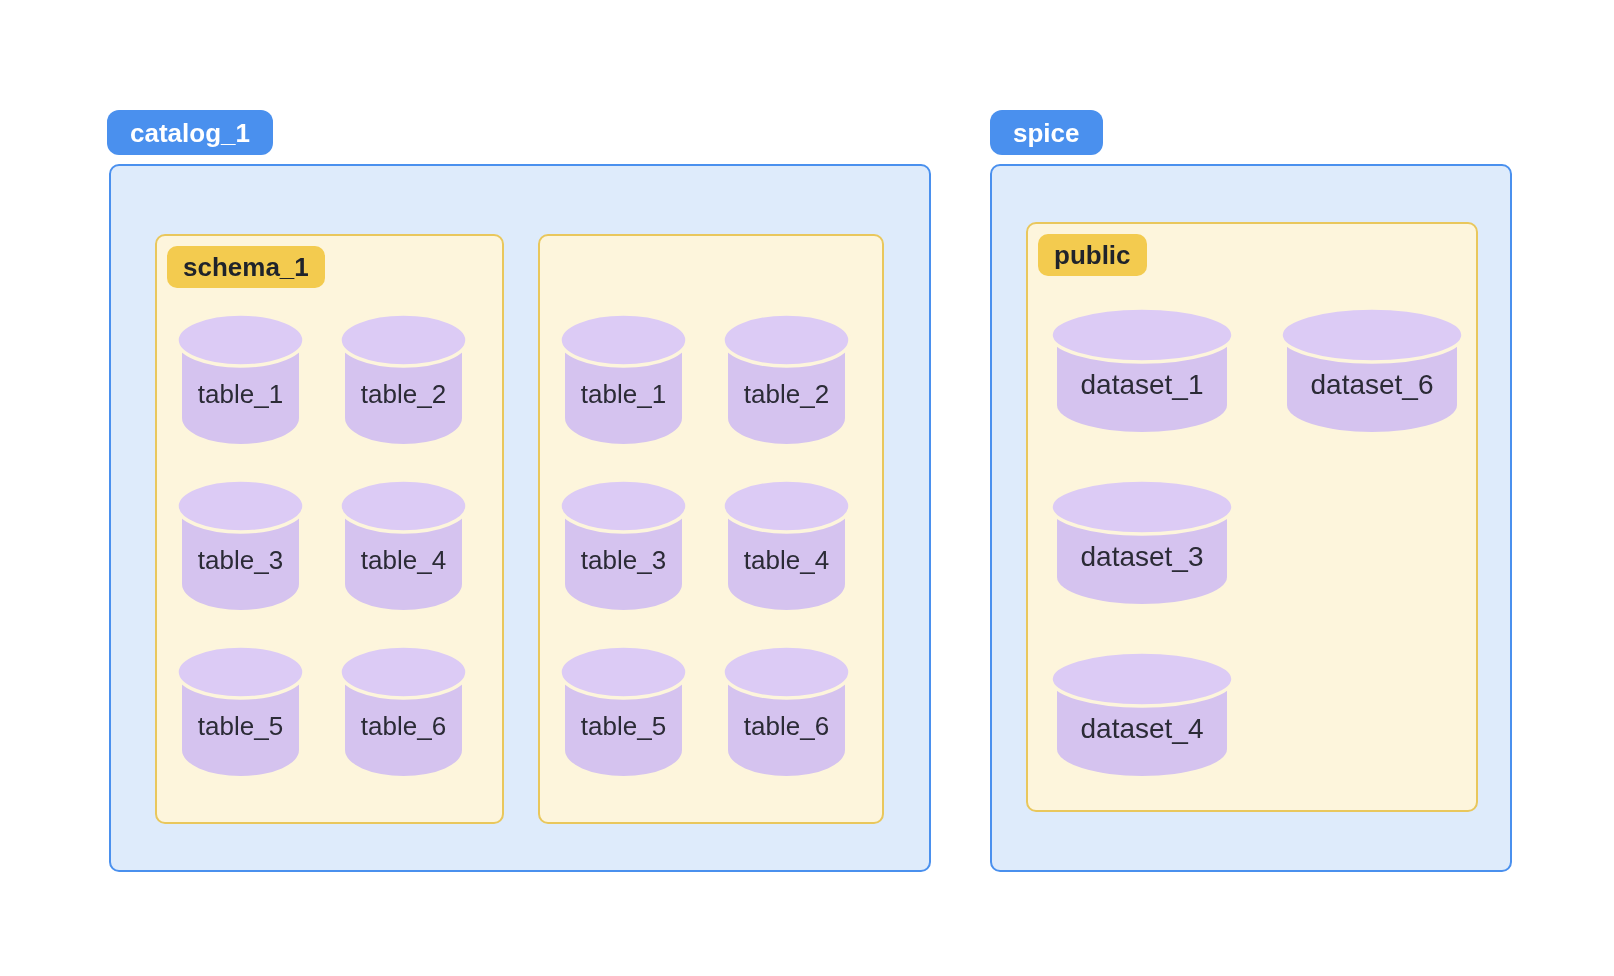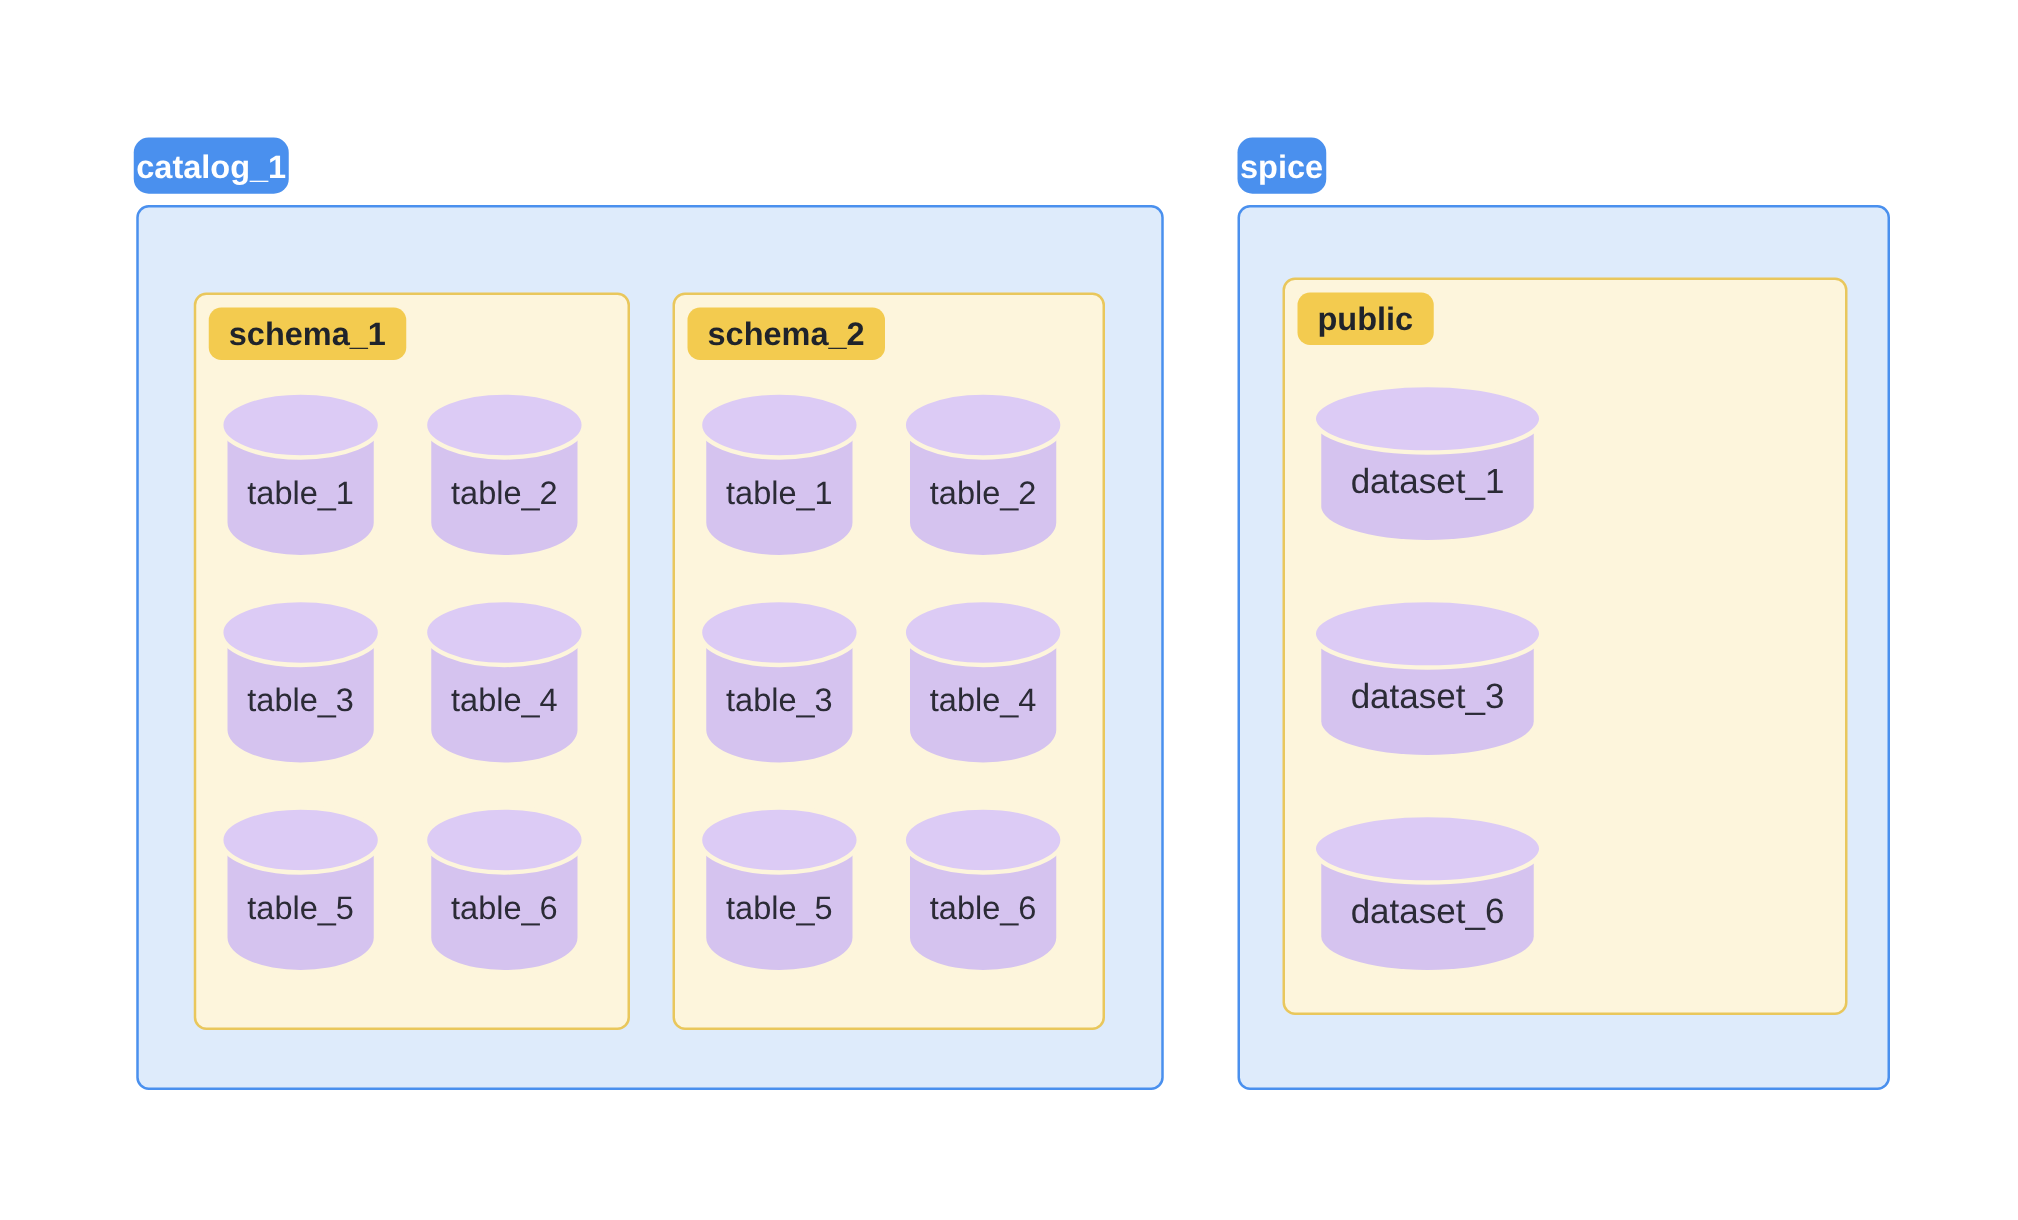--- a/index.html
+++ b/index.html
@@ -29,21 +29,21 @@
   .group-catalog-1{left:107px;top:110px;width:826px;height:764px;}
   .group-spice{left:990px;top:110px;width:524px;height:764px;}
 
   .pill{
     display:inline-flex;align-items:center;
     white-space:nowrap;
     font-weight:700;font-size:26px;line-height:1;
   }
   .blue-pill{
     position:absolute;left:0;top:0;
-    height:45px;padding:0 2px;border-radius:12px;
+    height:45px;padding:0 23px;border-radius:12px;
     background:var(--blue-pill-bg);color:var(--blue-pill-text);
   }
   .blue-box{
     position:absolute;left:0;top:54px;
     background:var(--blue-box-bg);
     border:2px solid var(--blue-box-border);
     border-radius:10px;
   }
   .blue-box.catalog-box{left:2px;width:818px;height:704px;}
   .blue-box.spice-box{width:518px;height:704px;}
@@ -141,21 +141,20 @@
             <div class="cylinder table-cyl">
               <svg width="127" height="130" viewBox="0 0 127 130">
                 <path d="M5,26 L5,104 A58.5,26 0 0 0 122,104 L122,26 Z" fill="var(--cylinder-body)"></path>
                 <ellipse cx="63.5" cy="26" rx="63.5" ry="26" fill="var(--cylinder-top)" stroke="var(--cylinder-stroke)" stroke-width="3.5"></ellipse>
               </svg>
               <div class="cyl-label">table_6</div>
             </div>
           </div>
       </div>
       <div class="cream-box schema-2">
-        <div class="pill gold-pill">schema_2</div>
         <div class="grid table-grid">
             <div class="cylinder table-cyl">
               <svg width="127" height="130" viewBox="0 0 127 130">
                 <path d="M5,26 L5,104 A58.5,26 0 0 0 122,104 L122,26 Z" fill="var(--cylinder-body)"></path>
                 <ellipse cx="63.5" cy="26" rx="63.5" ry="26" fill="var(--cylinder-top)" stroke="var(--cylinder-stroke)" stroke-width="3.5"></ellipse>
               </svg>
               <div class="cyl-label">table_1</div>
             </div>
             <div class="cylinder table-cyl">
               <svg width="127" height="130" viewBox="0 0 127 130">
@@ -215,20 +214,27 @@
                 <path d="M6,27 L6,97 A85,27 0 0 0 176,97 L176,27 Z" fill="var(--cylinder-body)"></path>
                 <ellipse cx="91" cy="27" rx="91" ry="27" fill="var(--cylinder-top)" stroke="var(--cylinder-stroke)" stroke-width="3.5"></ellipse>
               </svg>
               <div class="cyl-label">dataset_3</div>
             </div>
             <div class="cylinder dataset-cyl">
               <svg width="182" height="124" viewBox="0 0 182 124">
                 <path d="M6,27 L6,97 A85,27 0 0 0 176,97 L176,27 Z" fill="var(--cylinder-body)"></path>
                 <ellipse cx="91" cy="27" rx="91" ry="27" fill="var(--cylinder-top)" stroke="var(--cylinder-stroke)" stroke-width="3.5"></ellipse>
               </svg>
+              <div class="cyl-label">dataset_4</div>
+            </div>
+            <div class="cylinder dataset-cyl">
+              <svg width="182" height="124" viewBox="0 0 182 124">
+                <path d="M6,27 L6,97 A85,27 0 0 0 176,97 L176,27 Z" fill="var(--cylinder-body)"></path>
+                <ellipse cx="91" cy="27" rx="91" ry="27" fill="var(--cylinder-top)" stroke="var(--cylinder-stroke)" stroke-width="3.5"></ellipse>
+              </svg>
               <div class="cyl-label">dataset_6</div>
             </div>
           </div>
       </div>
     </div>
   </div>
 
 </div>
 
 </body></html>

